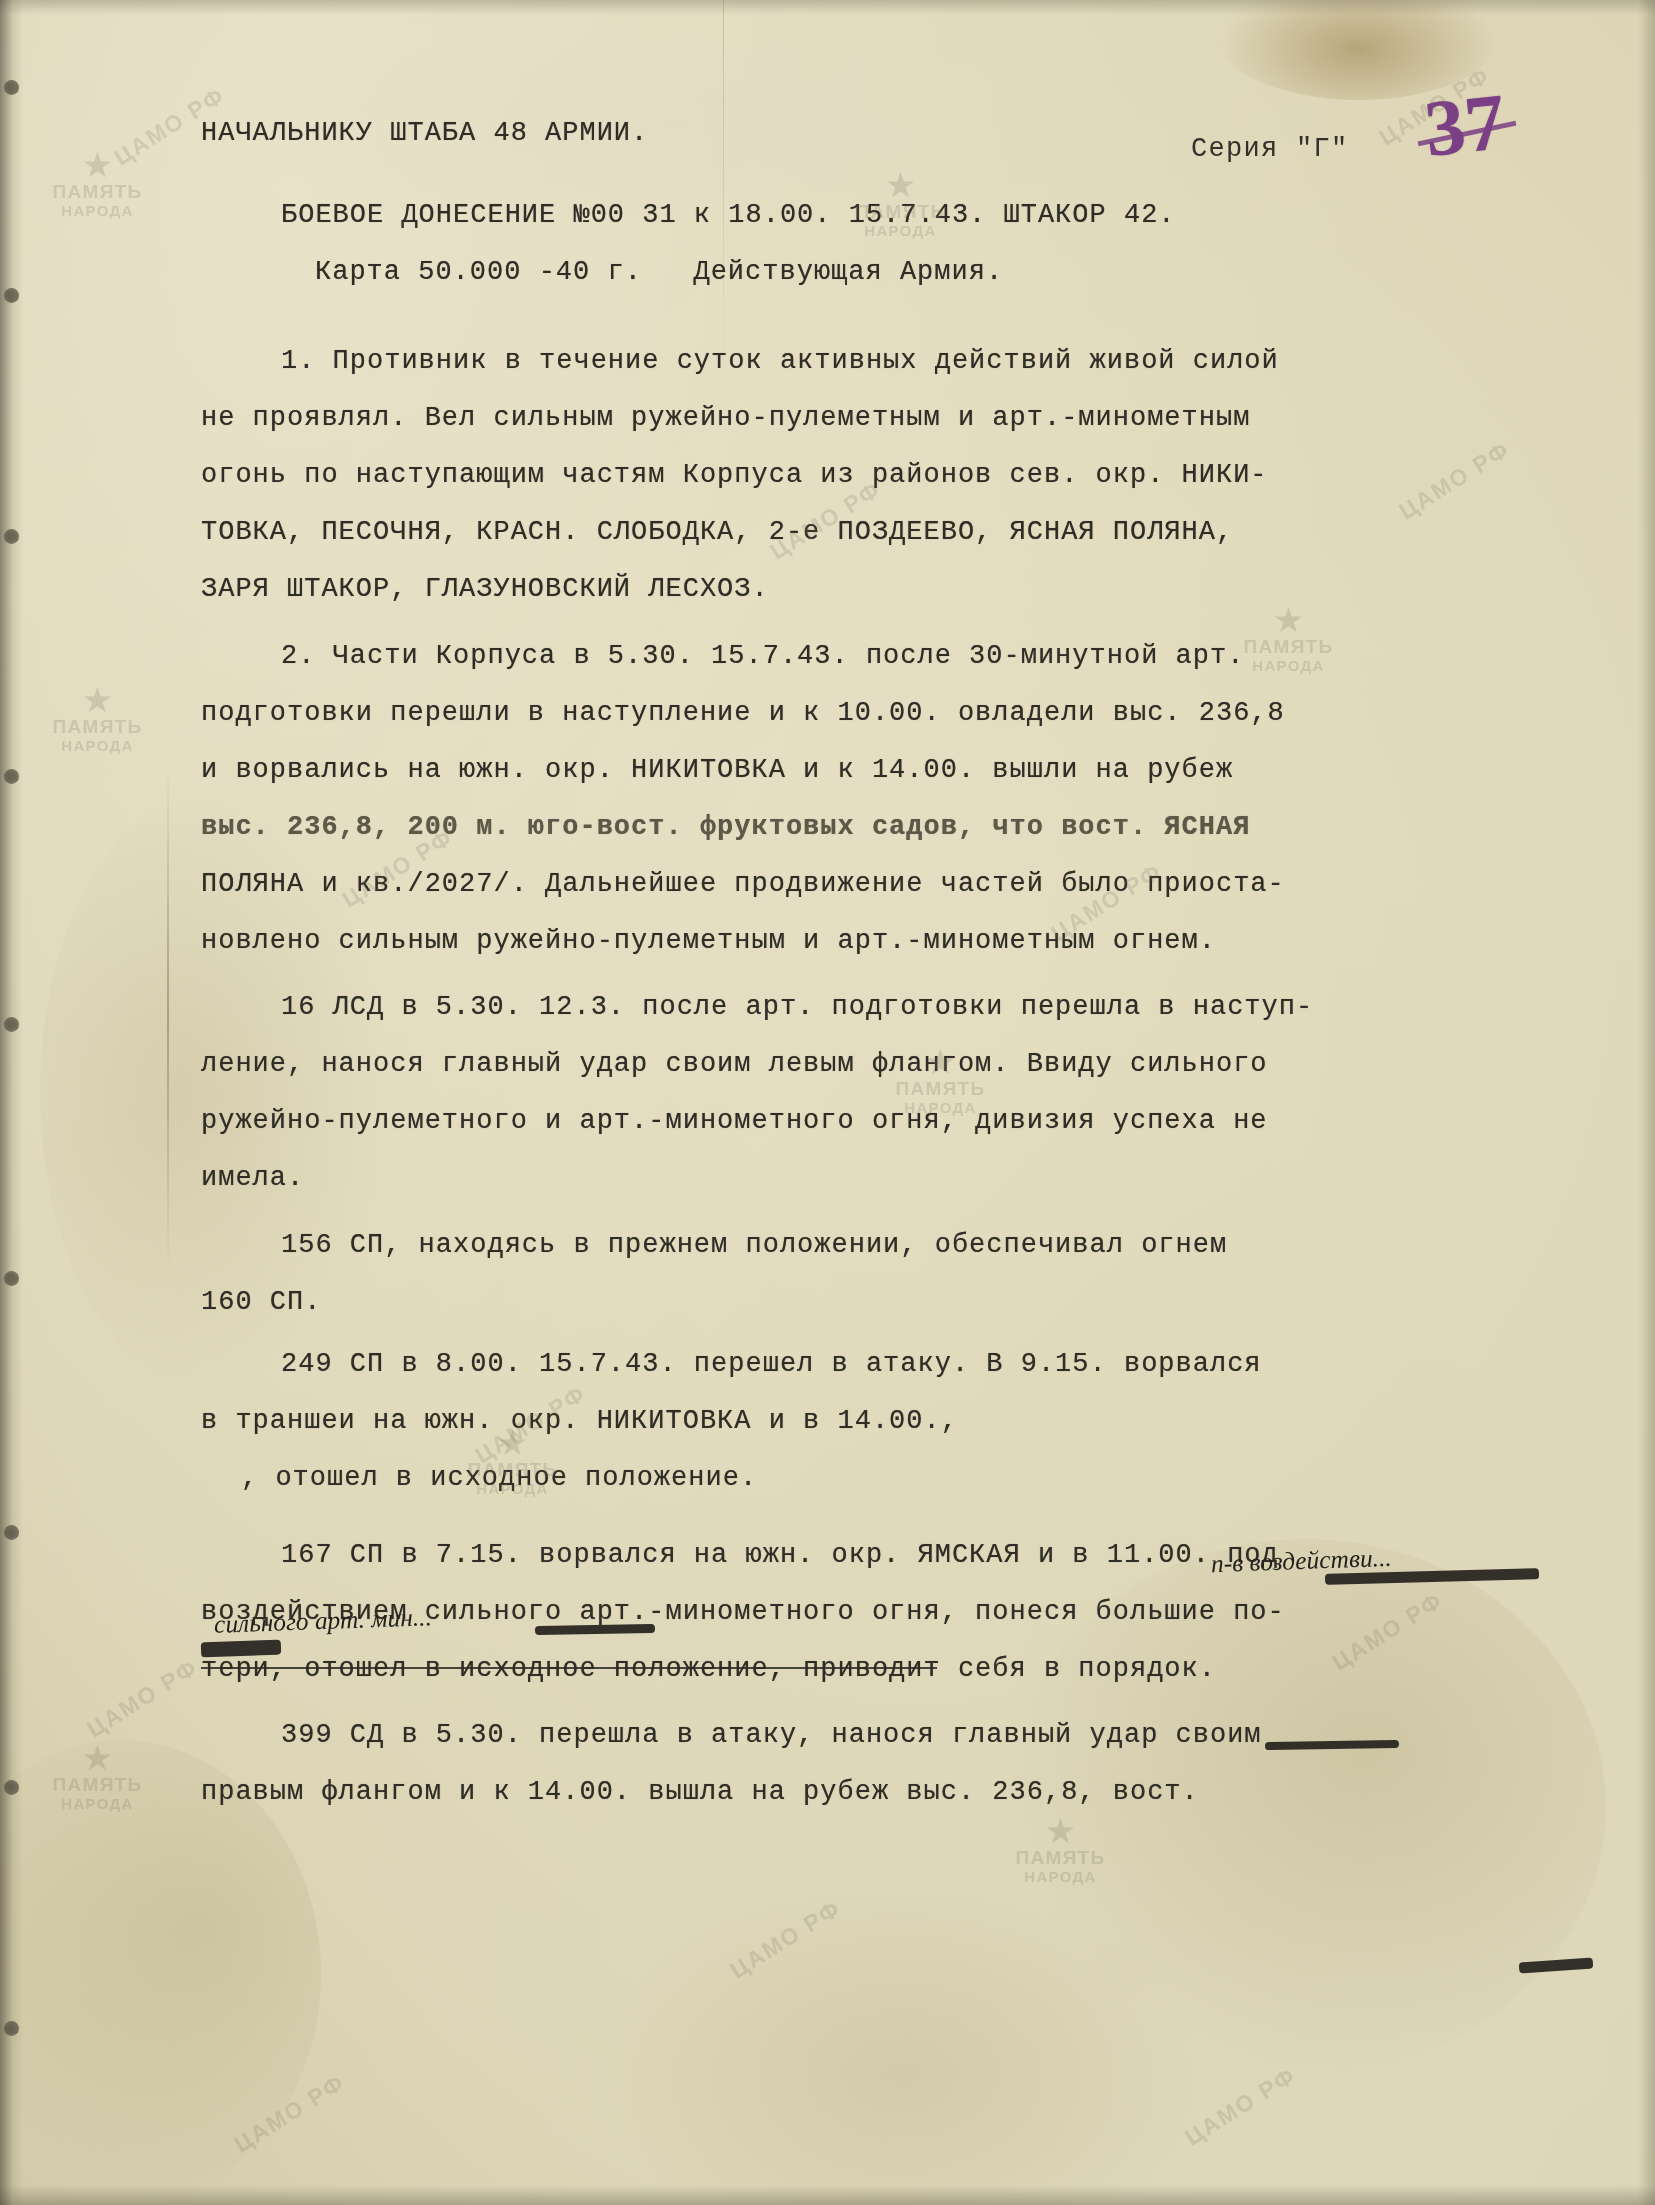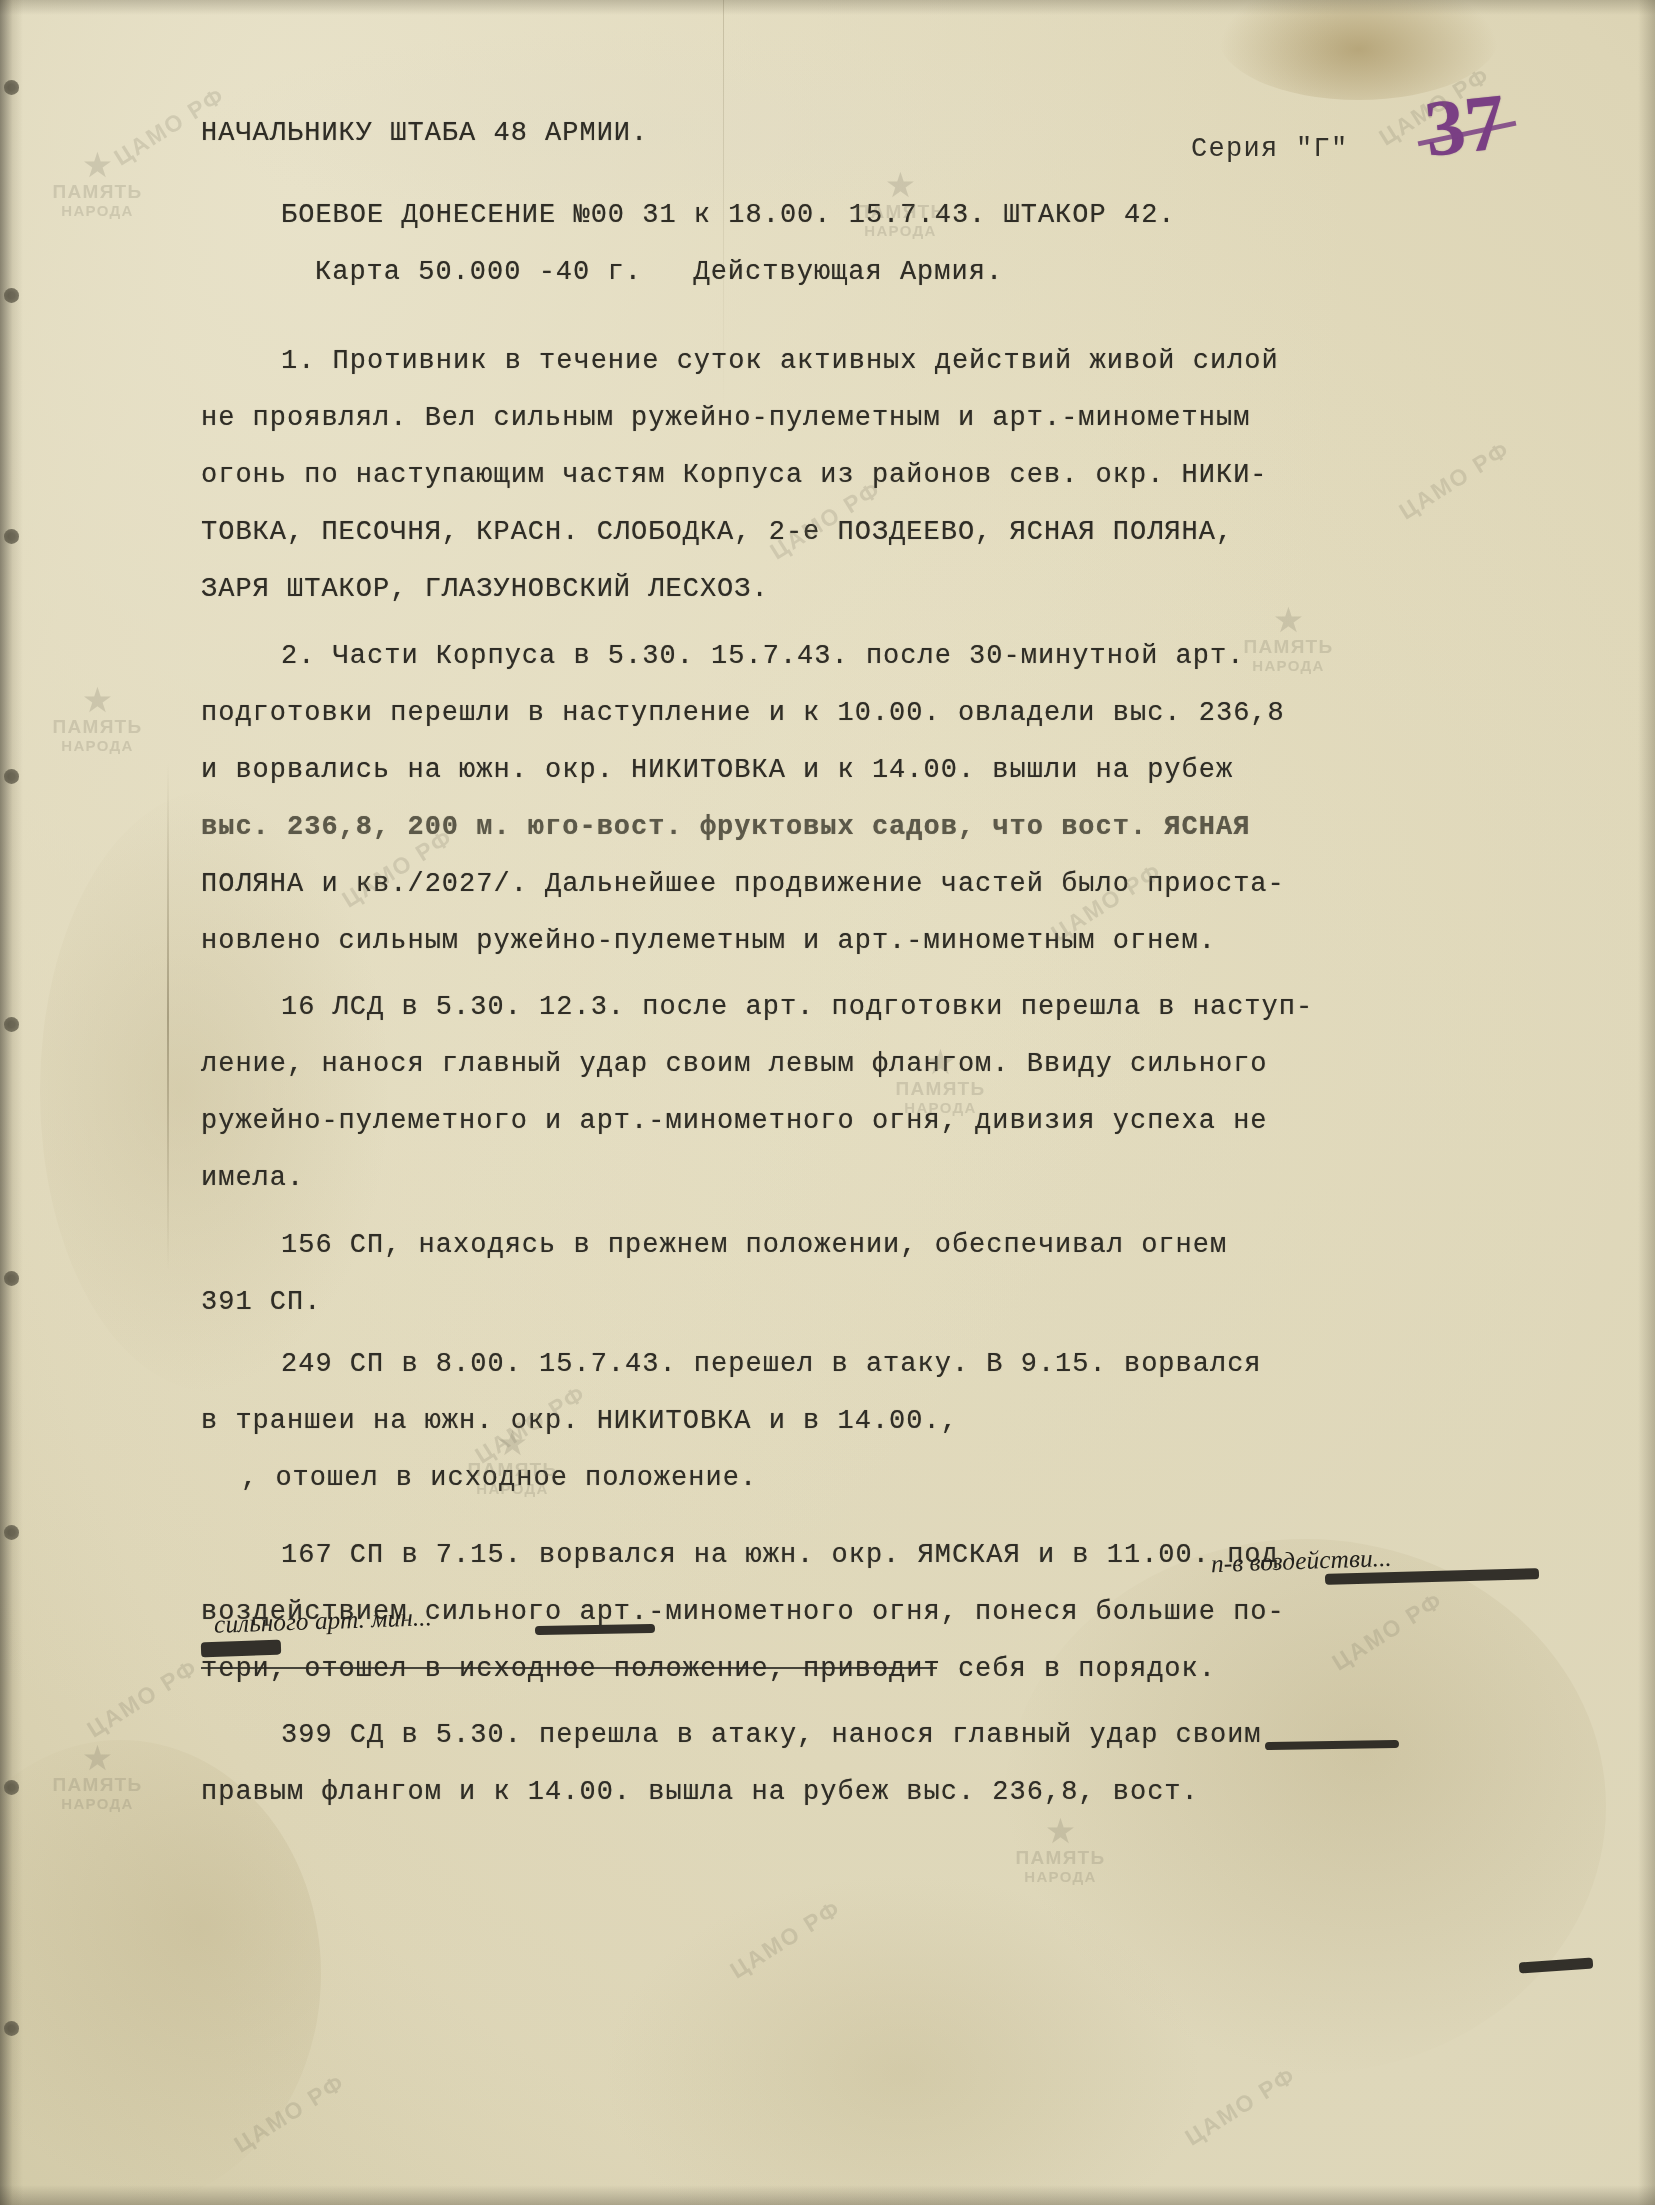--- a/index.html
+++ b/index.html
@@ -250,21 +250,21 @@
     <div style="height:9.4px"></div>
 
     <div class="ln ind">16 ЛСД в 5.30. 12.3. после арт. подготовки перешла в наступ-</div>
     <div class="ln">ление, нанося главный удар своим левым флангом. Ввиду сильного</div>
     <div class="ln">ружейно-пулеметного и арт.-минометного огня, дивизия успеха не</div>
     <div class="ln">имела.</div>
 
     <div style="height:9.4px"></div>
 
     <div class="ln ind">156 СП, находясь в прежнем положении, обеспечивал огнем</div>
-    <div class="ln">391 СП.</div>
+    <div class="ln">160 СП.</div>
 
     <div style="height:5.4px"></div>
 
     <div class="ln ind">249 СП в 8.00. 15.7.43. перешел в атаку. В 9.15. ворвался</div>
     <div class="ln">в траншеи на южн. окр. НИКИТОВКА и в 14.00.,</div>
     <div class="ln" style="padding-left:40px">, отошел в исходное положение.</div>
 
     <div style="height:20px"></div>
 
     <div class="ln ind">167 СП в 7.15. ворвался на южн. окр. ЯМСКАЯ и в 11.00. под</div>

